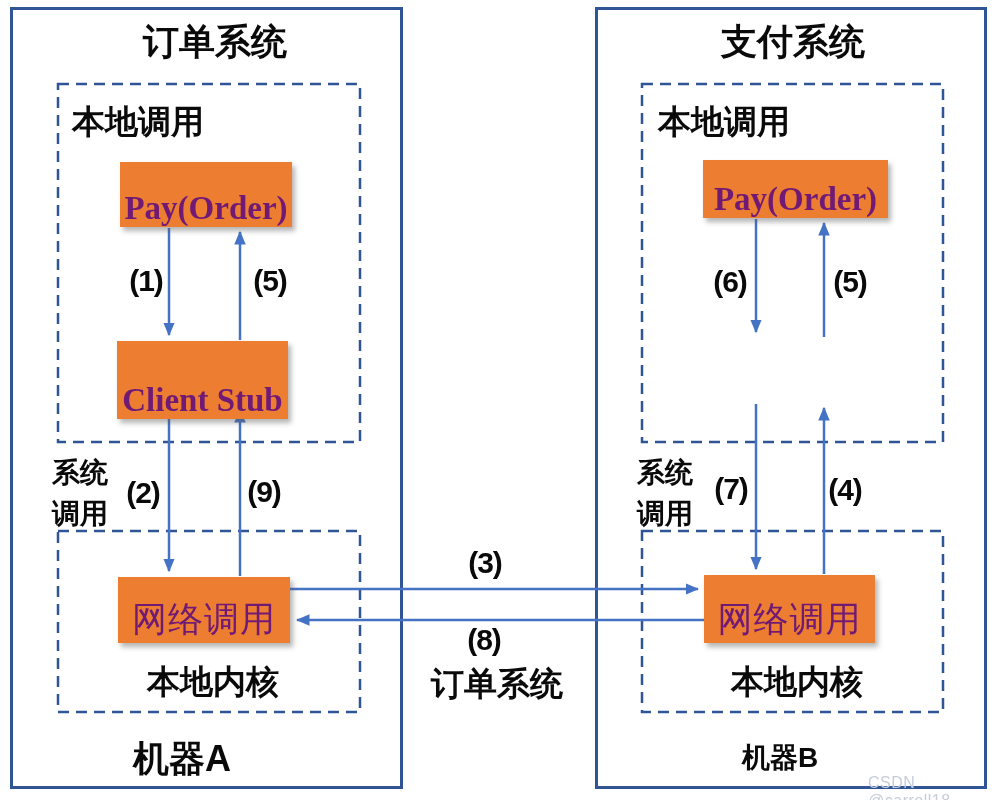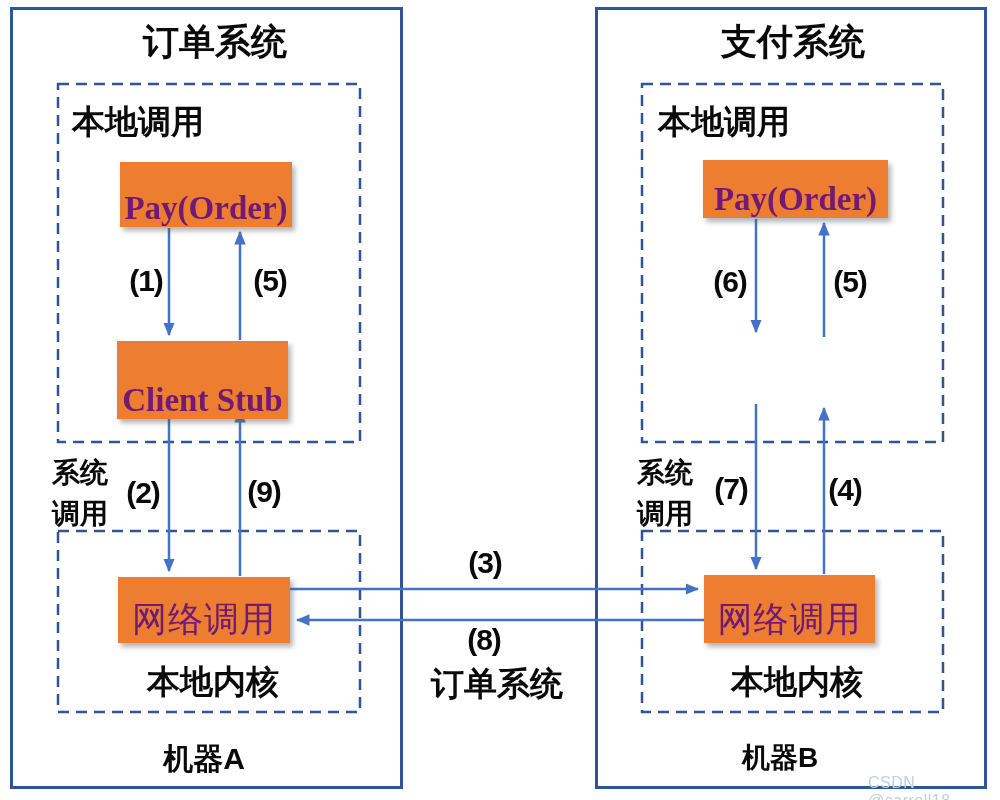--- a/index.html
+++ b/index.html
@@ -72,21 +72,21 @@
   </div>
 
   <div class="abs ctr num" style="left:146px;top:281px;">(1)</div>
   <div class="abs ctr num" style="left:270px;top:281px;">(5)</div>
   <div class="abs syscall" style="left:52px;top:452px;">系统
 调用</div>
   <div class="abs ctr num" style="left:143px;top:493px;">(2)</div>
   <div class="abs ctr num" style="left:264px;top:492px;">(9)</div>
 
   <div class="abs ctr cnlabel" style="left:213px;top:682px;font-size:33px;">本地内核</div>
-  <div class="abs ctr cnlabel" style="left:204px;top:759px;font-size:30px;">机器A</div>
+  <div class="abs ctr cnlabel" style="left:182px;top:759px;font-size:36px;">机器A</div>
 
   <div class="abs ctr title" style="left:793px;top:42px;">支付系统</div>
   <div class="abs cnlabel" style="left:658px;top:100px;font-size:33px;">本地调用</div>
 
   <div class="onode en" style="left:703px;top:160px;width:185px;height:58px;">
     <span>Pay(Order)</span>
   </div>
   <div class="onode cn" style="left:704px;top:575px;width:171px;height:68px;">
     <span>网络调用</span>
   </div>

